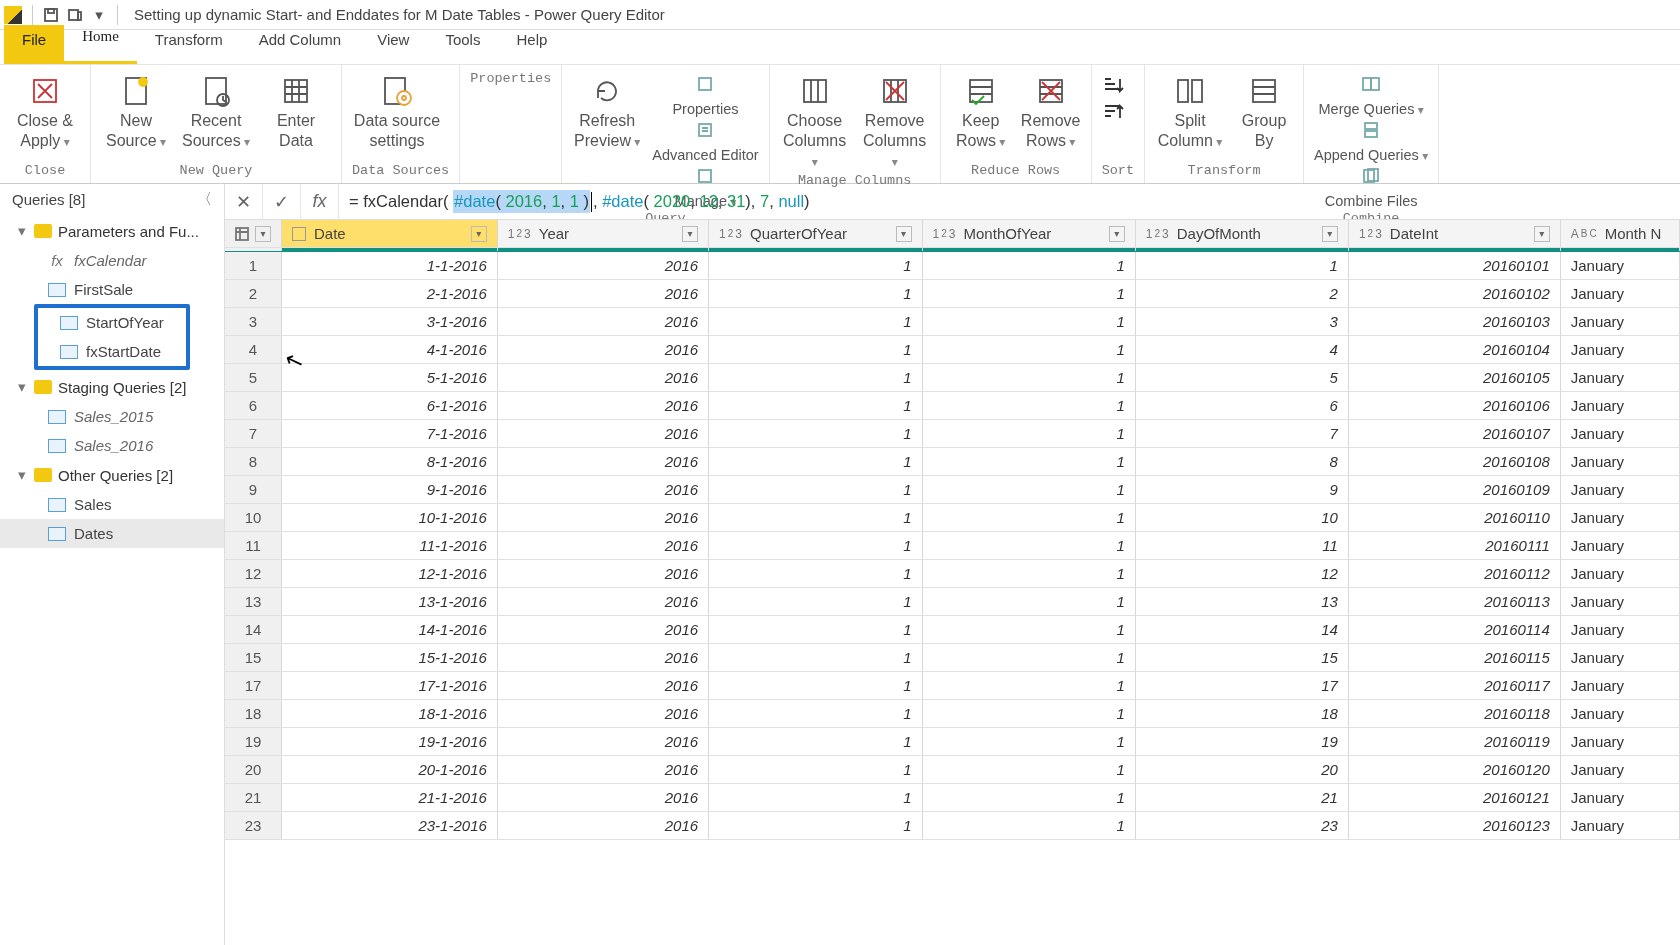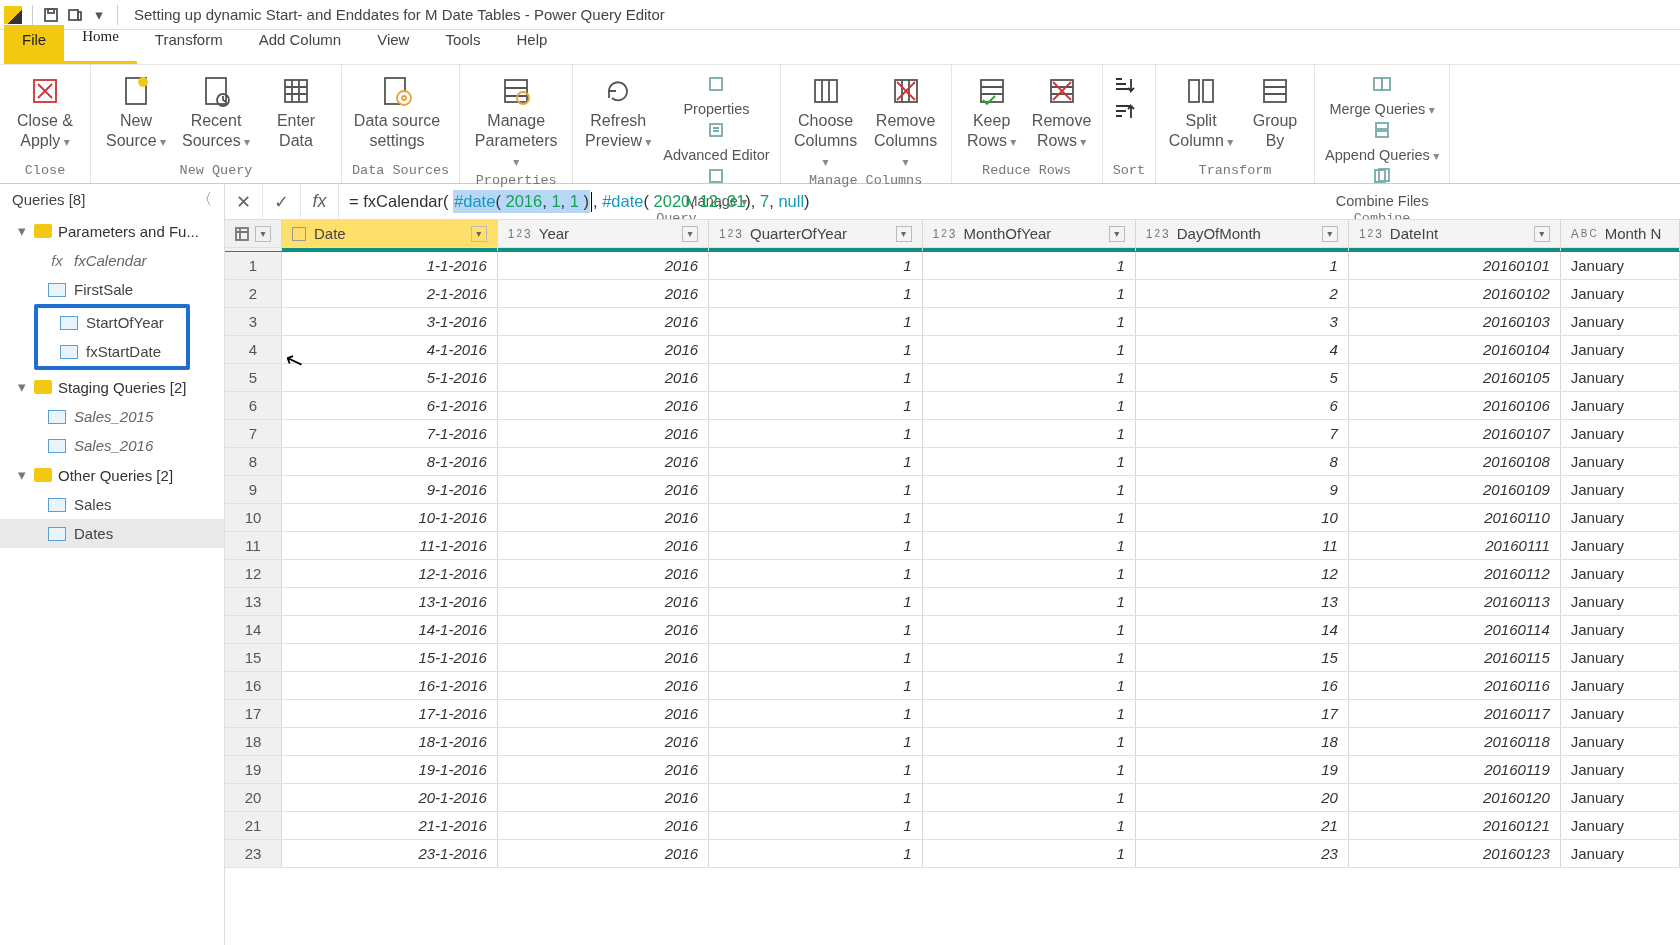--- a/index.html
+++ b/index.html
@@ -188,33 +188,20 @@
             </svg>
           </div>
         <span>Data source
 settings</span>
       </div>
     </div>
     <div class="group-label">Data Sources</div>
   </div>
 
   <div class="group">
-    <div class="group-body">
-      <div class="big-btn" style="width:92px">
-        <div class="ico">
-            <svg width="34" height="34" viewBox="0 0 34 34">
-              <rect x="6" y="6" width="22" height="22"></rect>
-              <path d="M6 14h22M6 22h22"></path>
-              <circle cx="24" cy="24" r="6" stroke="#e8a23a"></circle>
-            </svg>
-          </div>
-        <span class="drop-caret">Manage
-Parameters</span>
-      </div>
-    </div>
     <div class="group-label">Properties</div>
   </div>
 
   <div class="group">
     <div class="group-body">
       <div class="big-btn">
         <div class="ico">
             <svg width="34" height="34" viewBox="0 0 34 34">
               <path d="M8 17a9 9 0 1 1 3 7"></path>
               <path d="M8 24v-7h7"></path>
@@ -691,30 +678,20 @@
               <td class="rownum">15</td>
               <td class="num">15-1-2016</td>
               <td class="num">2016</td>
               <td class="num">1</td>
               <td class="num">1</td>
               <td class="num">15</td>
               <td class="num">20160115</td>
               <td class="txt">January</td>
             </tr>
             <tr>
-              <td class="rownum">16</td>
-              <td class="num">16-1-2016</td>
-              <td class="num">2016</td>
-              <td class="num">1</td>
-              <td class="num">1</td>
-              <td class="num">16</td>
-              <td class="num">20160116</td>
-              <td class="txt">January</td>
-            </tr>
-            <tr>
               <td class="rownum">17</td>
               <td class="num">17-1-2016</td>
               <td class="num">2016</td>
               <td class="num">1</td>
               <td class="num">1</td>
               <td class="num">17</td>
               <td class="num">20160117</td>
               <td class="txt">January</td>
             </tr>
             <tr>

